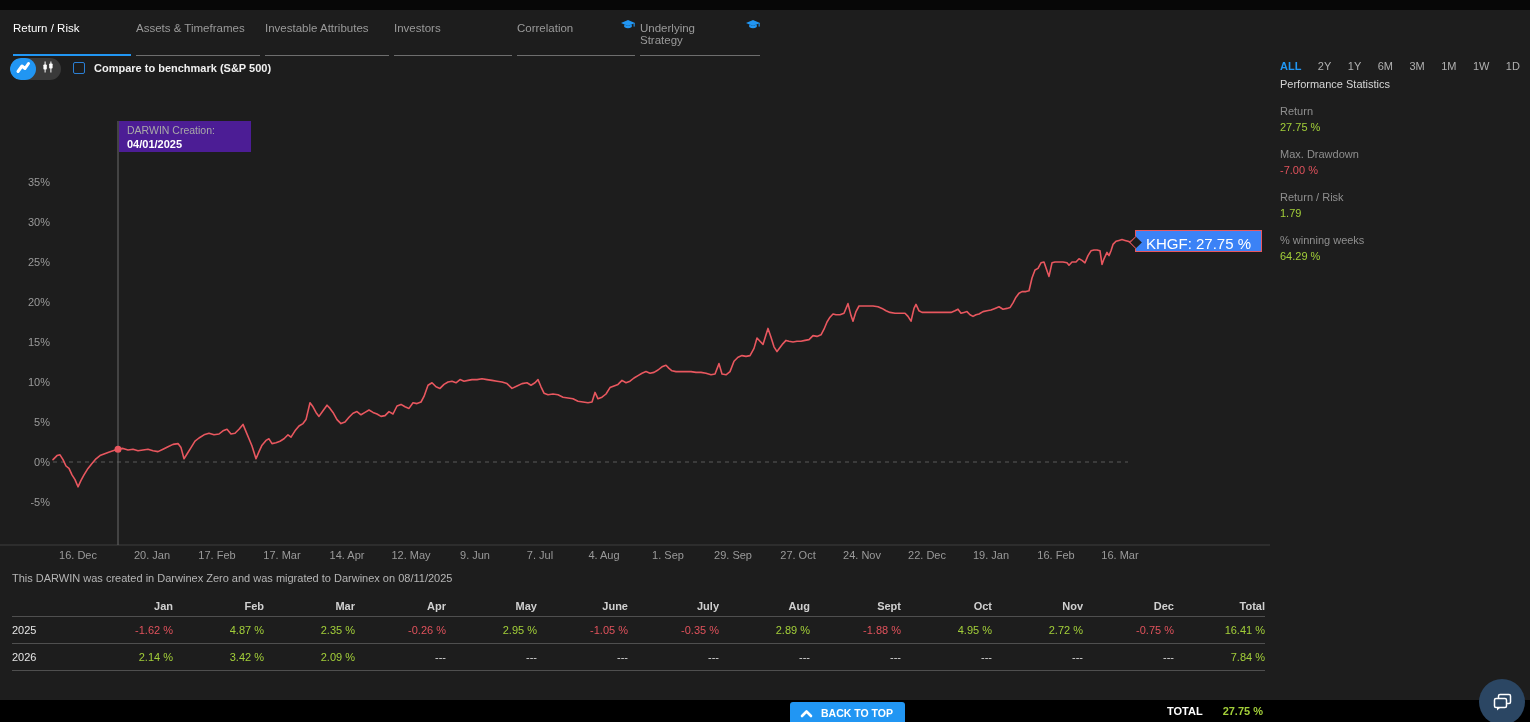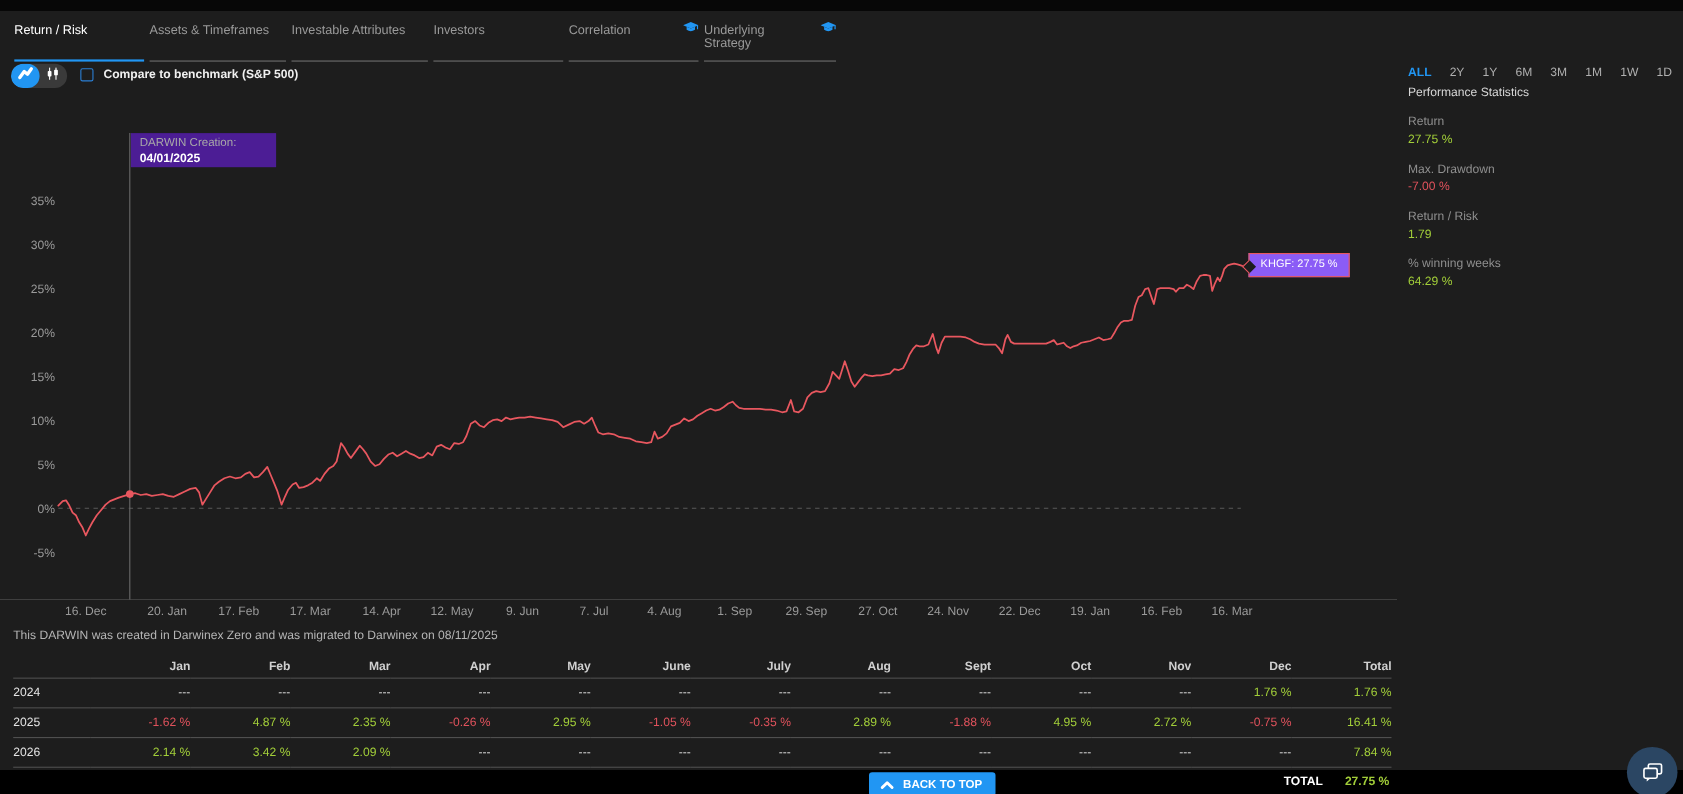--- a/index.html
+++ b/index.html
@@ -19,21 +19,21 @@
   .toggle-seg.active { background:#2196f3; border-radius:11px; }
   .compare-row { position:absolute; left:73px; top:62px; display:flex; align-items:center; }
   .checkbox { width:12px; height:12px; border:1px solid #2b7fd4; border-radius:2px; background:transparent; }
   .compare-label { margin-left:9px; font-size:11px; font-weight:bold; color:#f0f0f0; }
 
   
   .chart-region { position:absolute; left:0; top:90px; width:1270px; height:475px; }
   .creation-tooltip { position:absolute; left:119px; top:31px; width:132px; height:31px; background:#4c1d95; padding:3px 8px; }
   .creation-tooltip .tt-title { font-size:10.5px; color:#a8a8a8; line-height:13px; }
   .creation-tooltip .tt-date { font-size:11px; color:#ffffff; font-weight:bold; line-height:14px; }
-  .khgf-label { position:absolute; left:1135px; top:140px; height:22px; border:1px solid #e8575f; background:#8b5cf6; color:#ffffff; font-size:10px; padding:4px 10px 0 10px; white-space:nowrap; }
+  .khgf-label { position:absolute; left:1135px; top:140px; height:22px; border:1px solid #e8575f; background:#3b82f6; color:#ffffff; font-size:15px; padding:4px 10px 0 10px; white-space:nowrap; }
   .khgf-label:before { content:""; position:absolute; left:-5px; top:7px; width:8px; height:8px; background:#1d1d1d; border-left:1px solid #e8575f; border-bottom:1px solid #e8575f; transform:rotate(45deg); }
 
   
   .right-panel { position:absolute; left:1280px; top:60px; width:244px; }
   .tf-row { display:flex; justify-content:space-between; padding-right:4px; }
   .tf-btn { font-size:11px; color:#b0b0b0; cursor:pointer; }
   .tf-btn.active { color:#2196f3; font-weight:bold; }
   .stats-title { margin-top:6px; font-size:11px; color:#d6d6d6; }
   .stat-item { margin-top:15px; }
   .stat-label { font-size:11px; color:#8f8f8f; }
@@ -209,36 +209,20 @@
           <th>Aug</th>
           <th>Sept</th>
           <th>Oct</th>
           <th>Nov</th>
           <th>Dec</th>
           <th>Total</th>
         </tr>
       </thead>
     <tbody id="table-body">
         <tr>
-          <td class="year-col">2024</td>
-          <td class="dash">---</td>
-          <td class="dash">---</td>
-          <td class="dash">---</td>
-          <td class="dash">---</td>
-          <td class="dash">---</td>
-          <td class="dash">---</td>
-          <td class="dash">---</td>
-          <td class="dash">---</td>
-          <td class="dash">---</td>
-          <td class="dash">---</td>
-          <td class="dash">---</td>
-          <td class="pos">1.76 %</td>
-          <td class="pos">1.76 %</td>
-        </tr>
-        <tr>
           <td class="year-col">2025</td>
           <td class="neg">-1.62 %</td>
           <td class="pos">4.87 %</td>
           <td class="pos">2.35 %</td>
           <td class="neg">-0.26 %</td>
           <td class="pos">2.95 %</td>
           <td class="neg">-1.05 %</td>
           <td class="neg">-0.35 %</td>
           <td class="pos">2.89 %</td>
           <td class="neg">-1.88 %</td>

